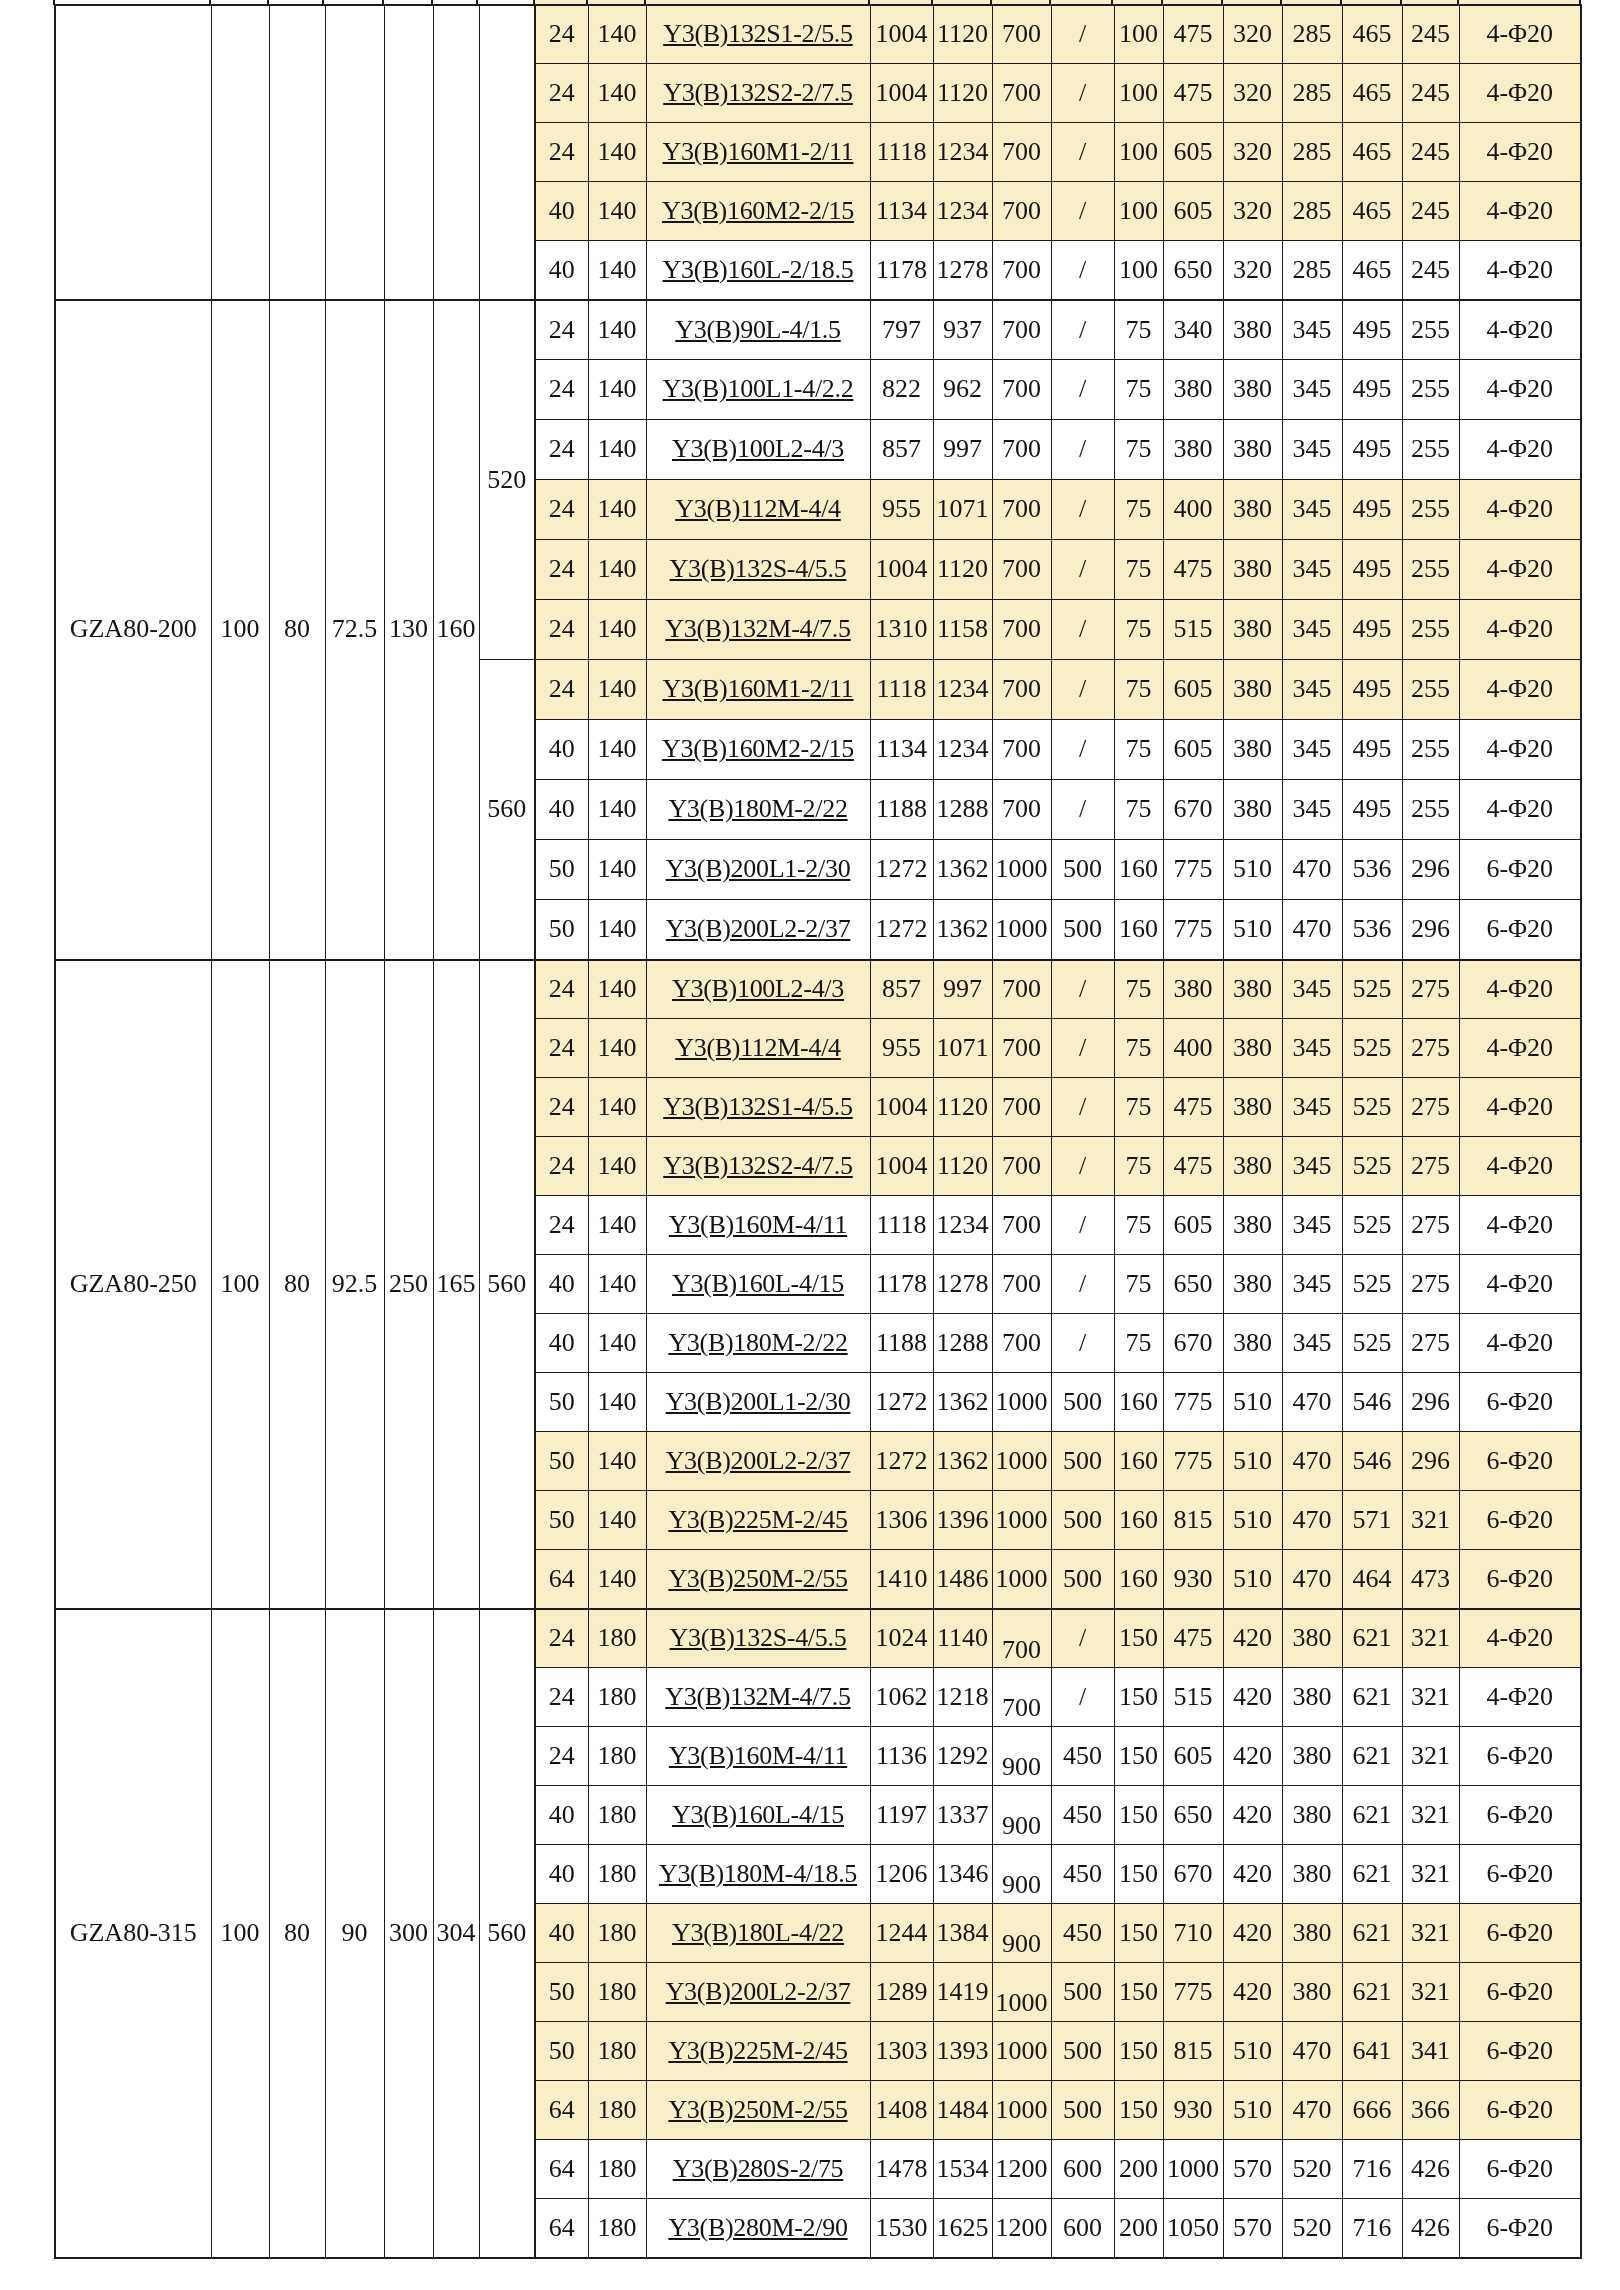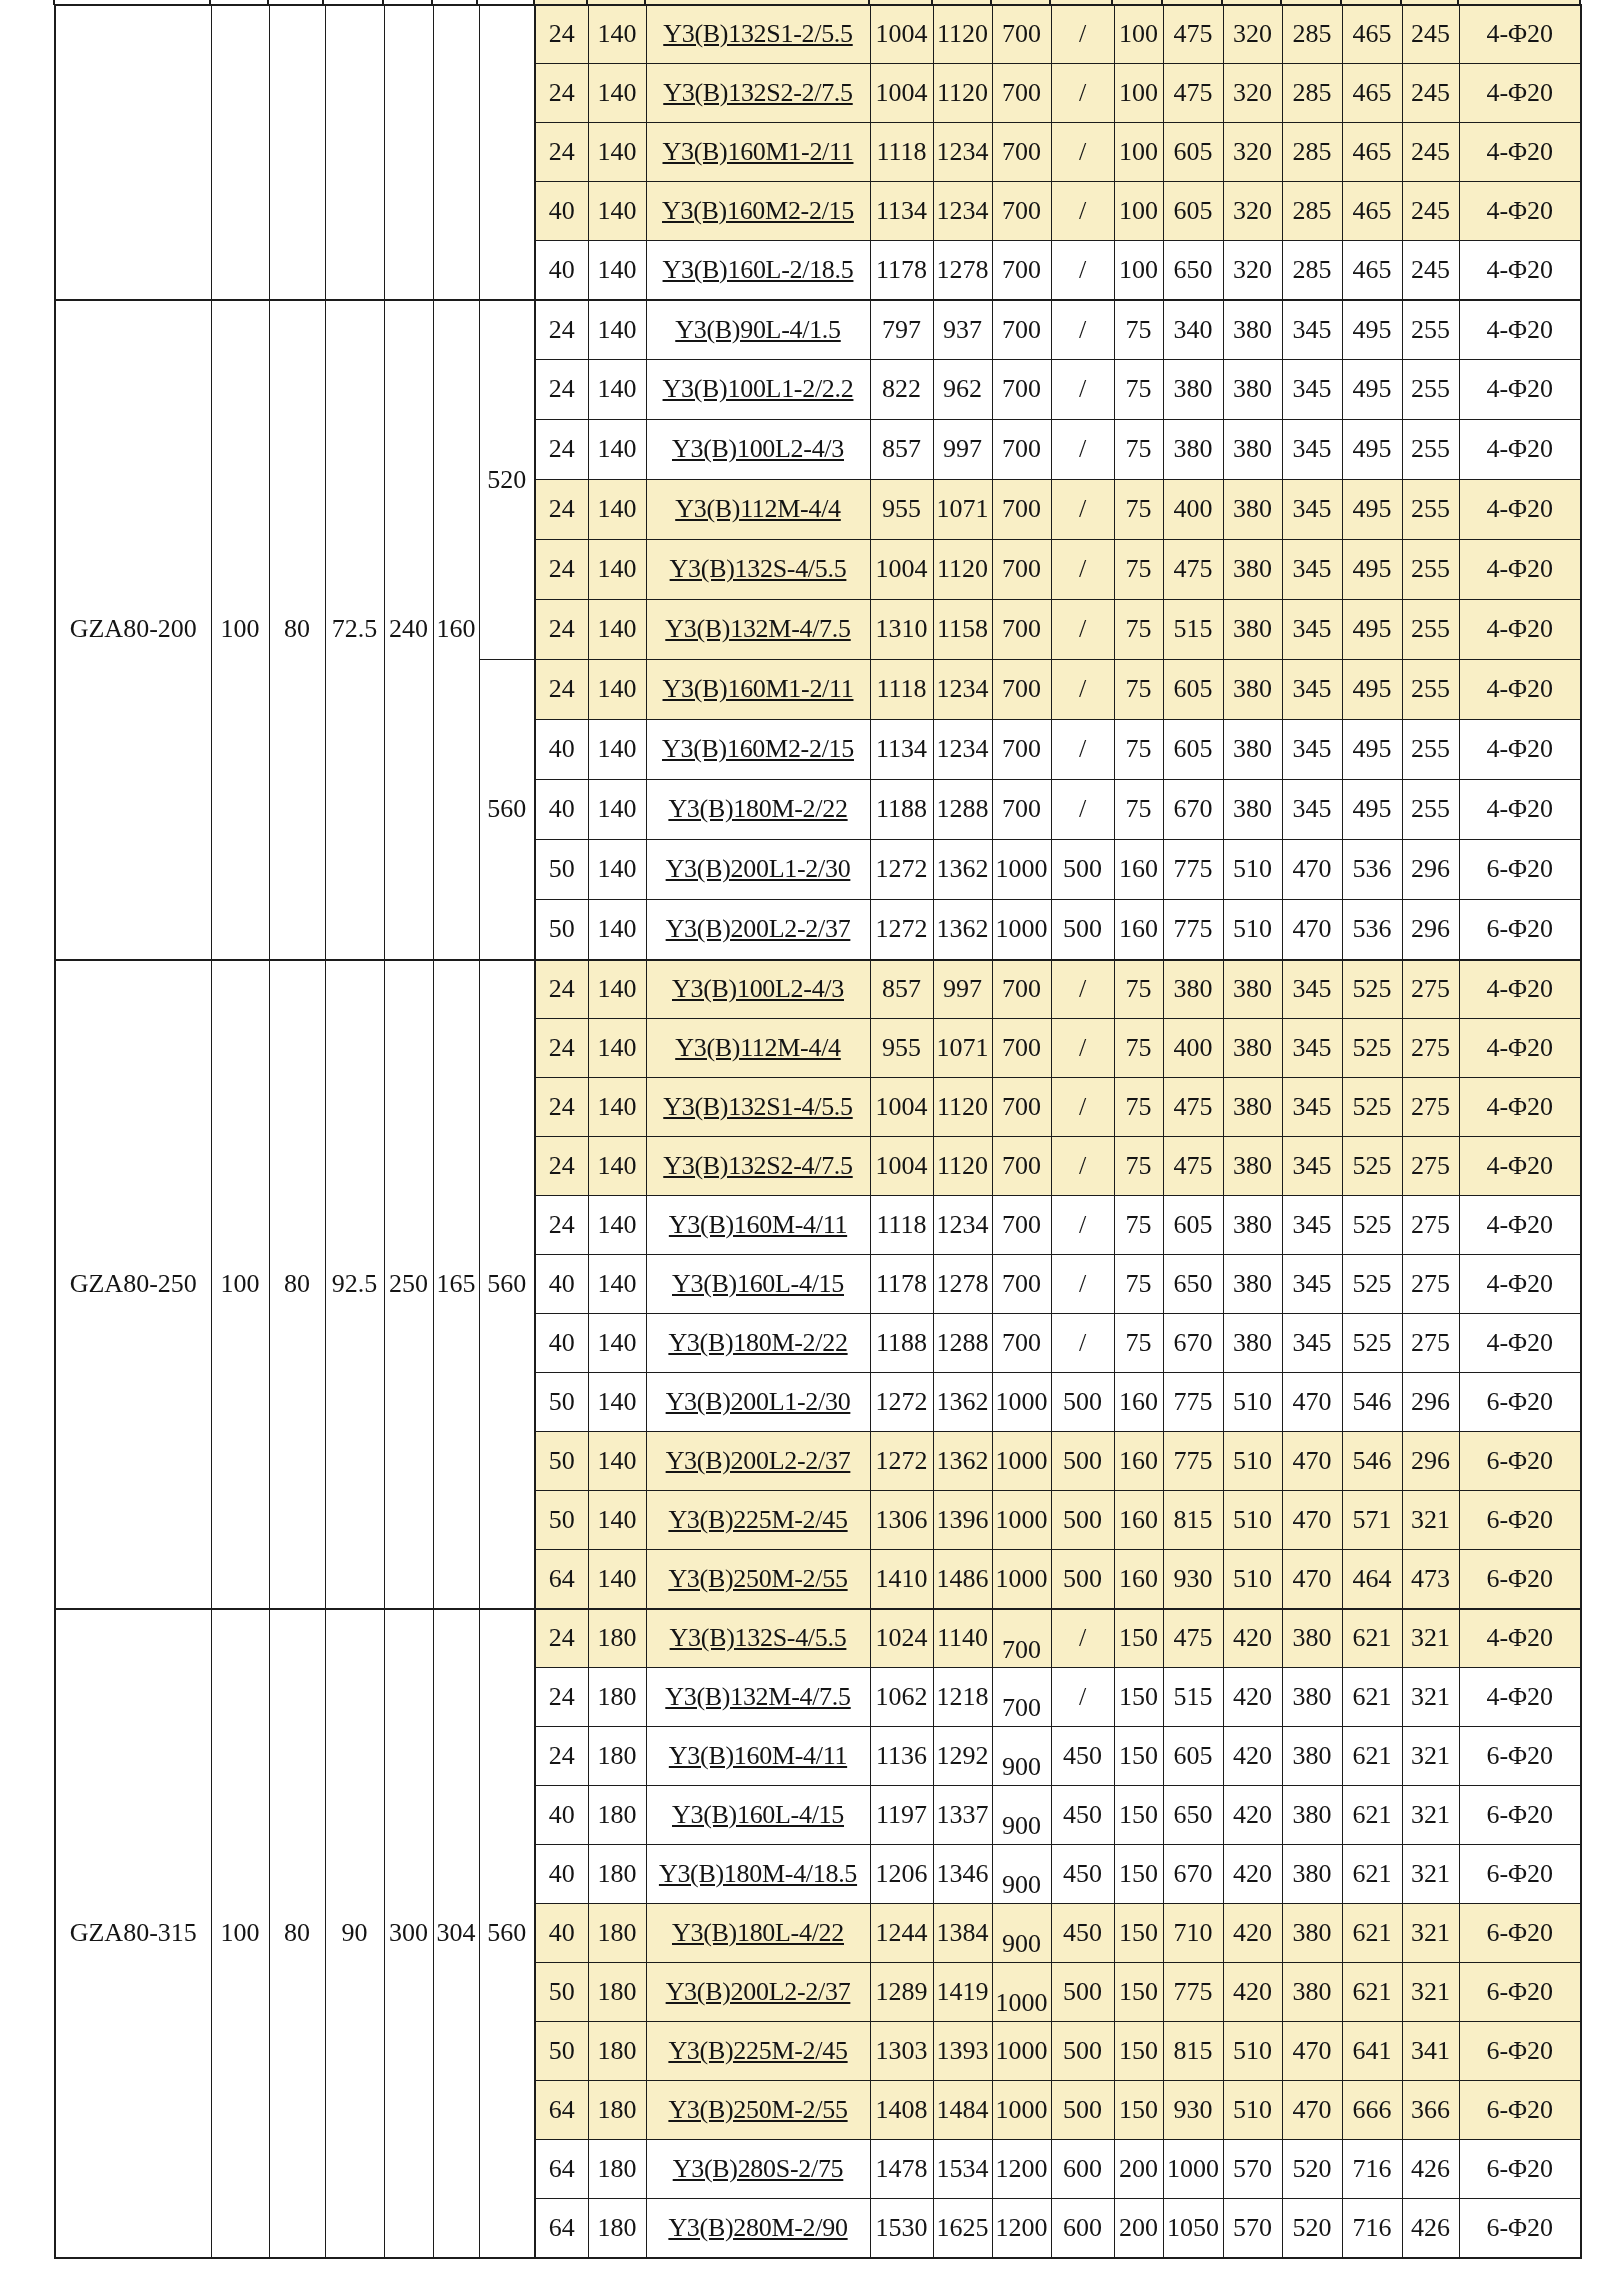--- a/index.html
+++ b/index.html
@@ -172,42 +172,42 @@
           <td>285</td>
           <td>465</td>
           <td>245</td>
           <td>4-Φ20</td>
         </tr>
         <tr class="section-start" style="height: 60px;">
           <td rowspan="11">GZA80-200</td>
           <td rowspan="11">100</td>
           <td rowspan="11">80</td>
           <td rowspan="11">72.5</td>
-          <td rowspan="11">240</td>
+          <td rowspan="11">130</td>
           <td rowspan="11">160</td>
           <td rowspan="6">520</td>
           <td class="block-start">24</td>
           <td>140</td>
           <td class="motor">Y3(B)90L-4/1.5</td>
           <td>797</td>
           <td>937</td>
           <td>700</td>
           <td>/</td>
           <td>75</td>
           <td>340</td>
           <td>380</td>
           <td>345</td>
           <td>495</td>
           <td>255</td>
           <td>4-Φ20</td>
         </tr>
         <tr style="height: 60px;">
           <td class="block-start">24</td>
           <td>140</td>
-          <td class="motor">Y3(B)100L1-2/2.2</td>
+          <td class="motor">Y3(B)100L1-4/2.2</td>
           <td>822</td>
           <td>962</td>
           <td>700</td>
           <td>/</td>
           <td>75</td>
           <td>380</td>
           <td>380</td>
           <td>345</td>
           <td>495</td>
           <td>255</td>

